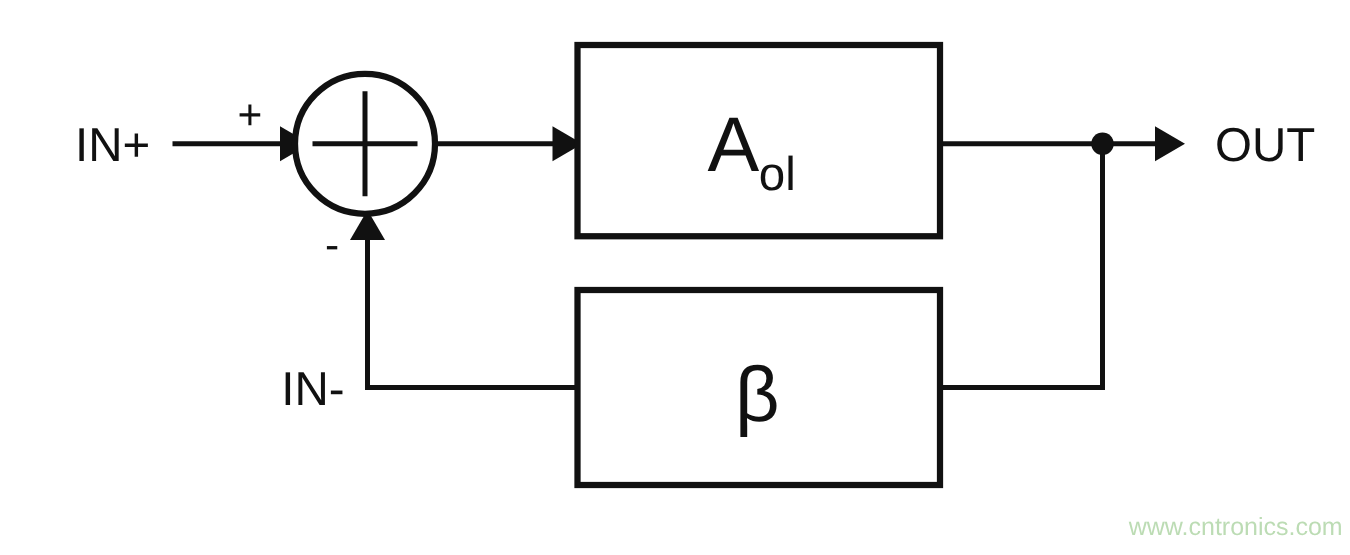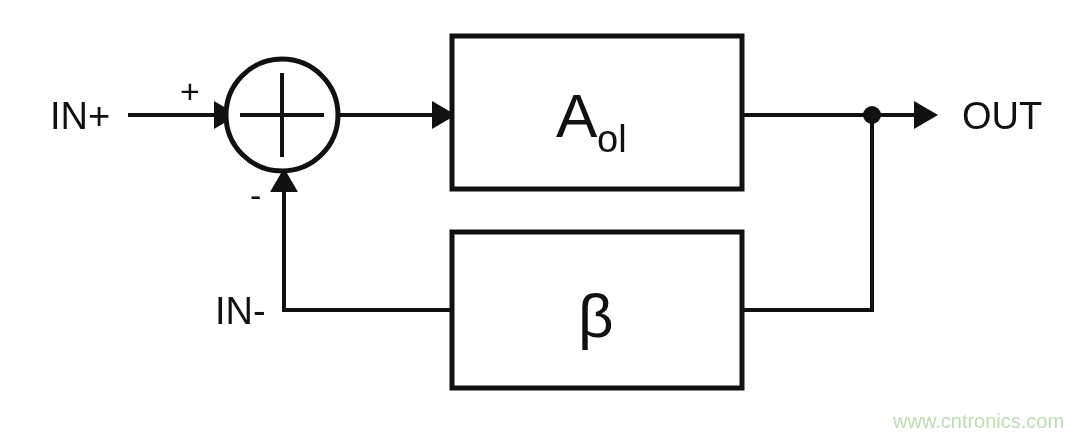--- a/index.html
+++ b/index.html
@@ -11,20 +11,21 @@
     width: 1080px;
     height: 444px;
     font-family: "Liberation Sans", sans-serif;
     overflow: hidden;
   }
   #diagram-root {
     position: relative;
     width: 948px;
     height: 444px;
     background: #ffffff;
+    margin-left: 10px;
   }
   svg#block-diagram {
     display: block;
     width: 1080px;
     height: 444px;
   }
   .wire {
     stroke: #111111;
     stroke-width: 4;
     fill: none;

